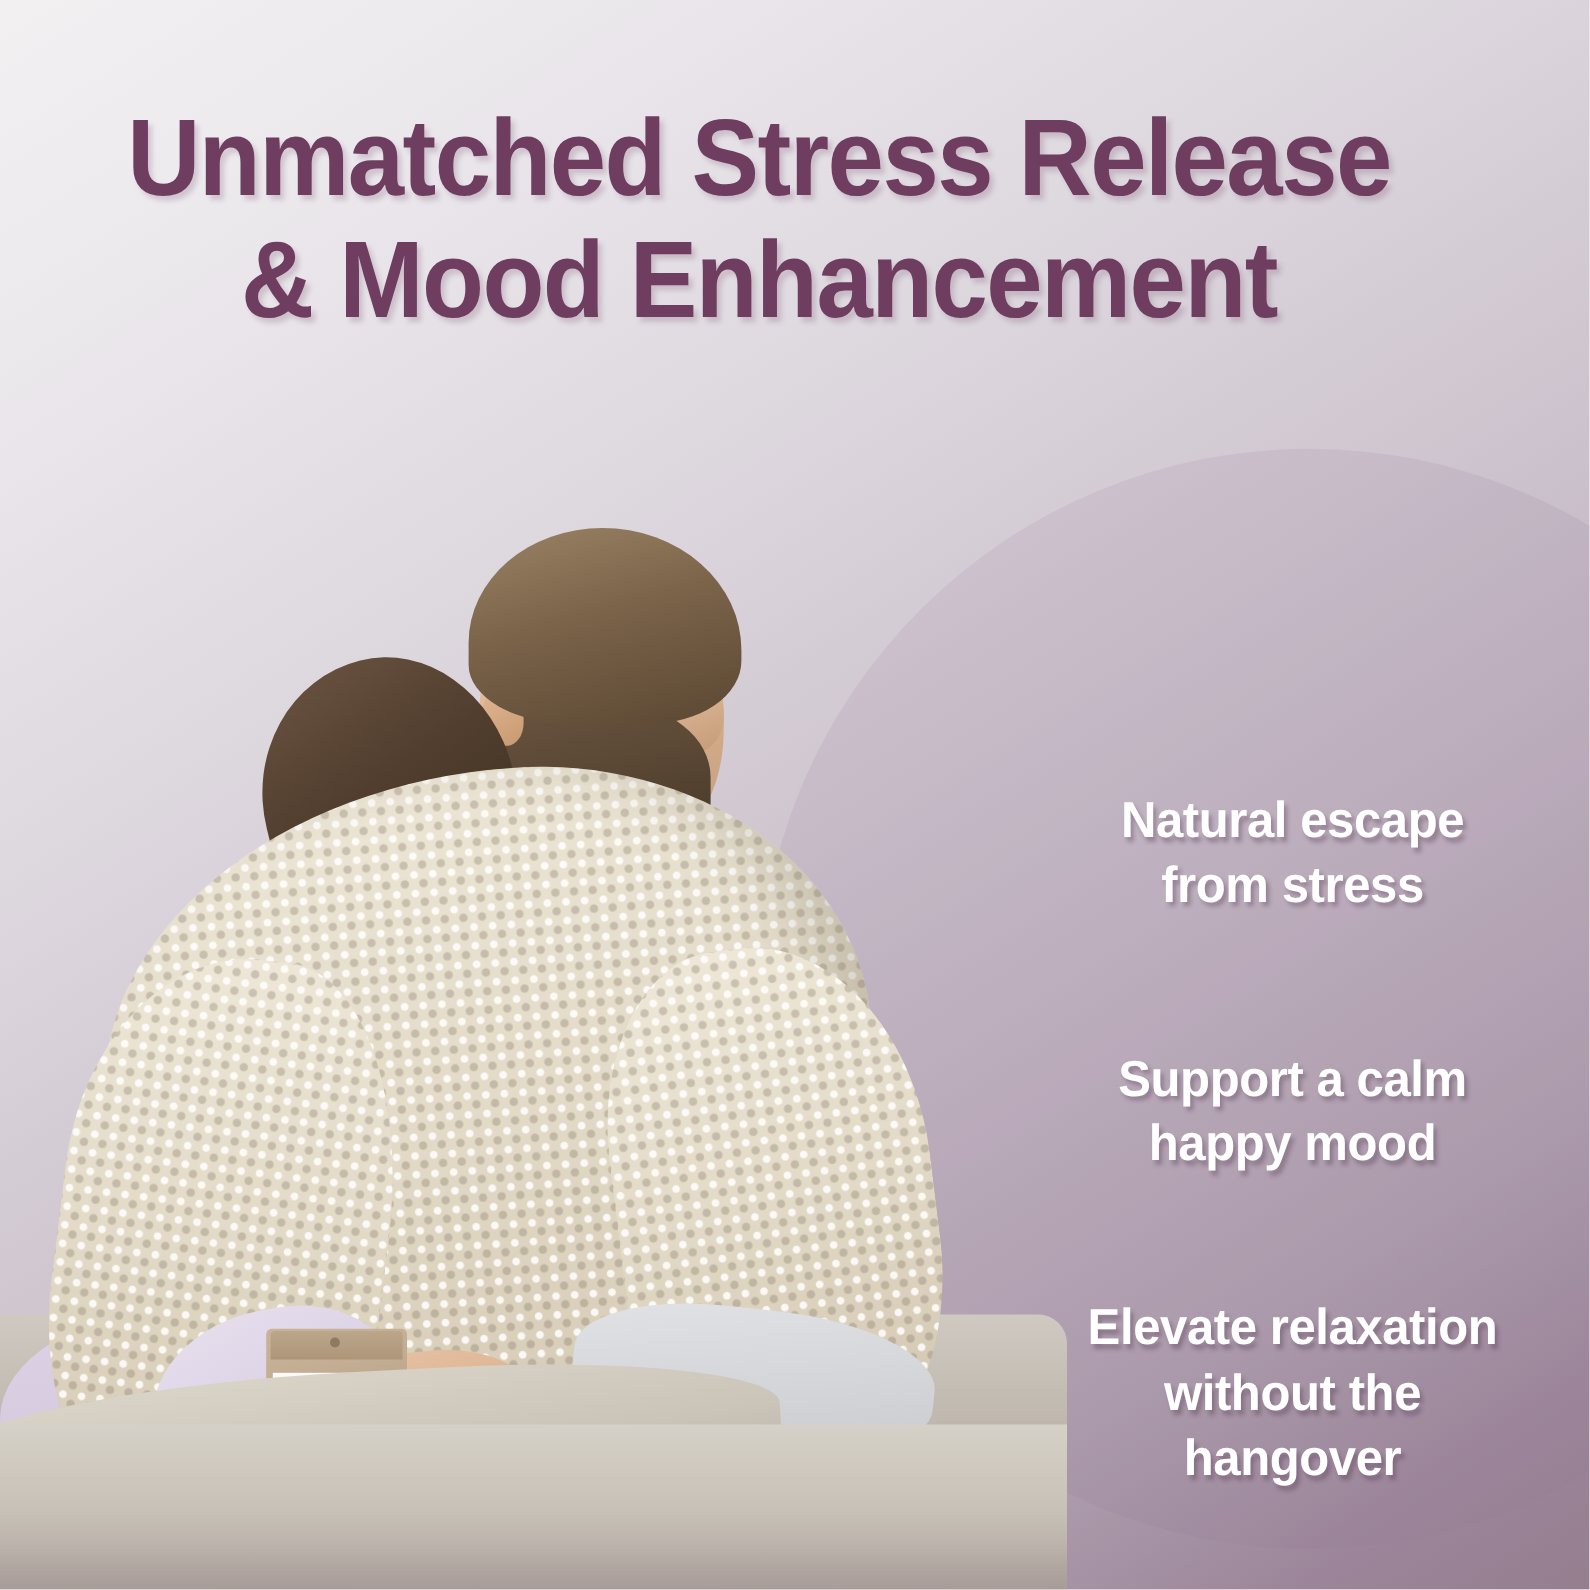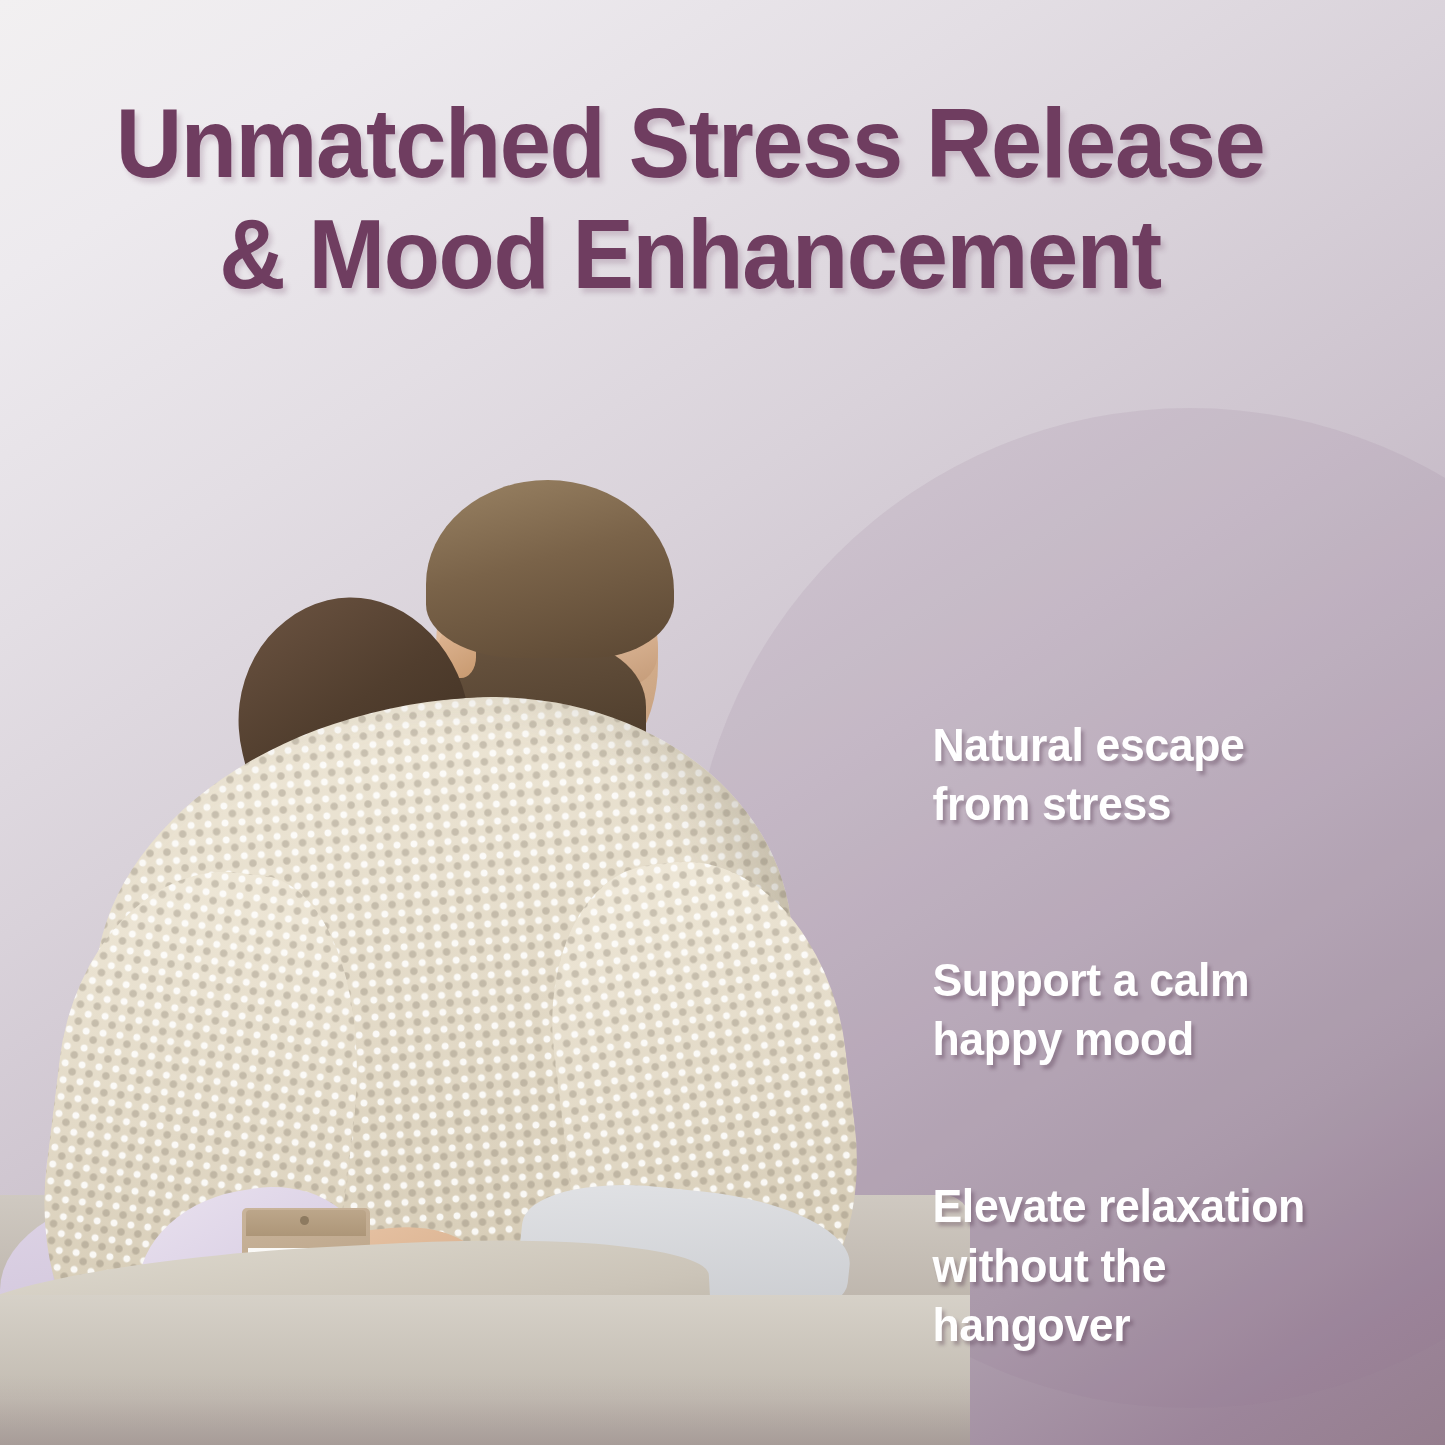--- a/index.html
+++ b/index.html
@@ -56,21 +56,21 @@
     transform:scaleX(0.93);
     transform-origin:center top;
     white-space:pre-line;
   }
 
   
   #benefits{
     position:absolute;
     left:925px; top:716px;
     width:500px;
-    text-align:left;
+    text-align:center;
   }
   .benefit{
     font-weight:bold;
     font-size:46px;
     line-height:1.29;
     color:#FFFFFF;
     letter-spacing:-0.4px;
     text-shadow:3px 4px 4px rgba(70,40,65,0.33);
     white-space:pre-line;
     transform:scaleX(0.97);

